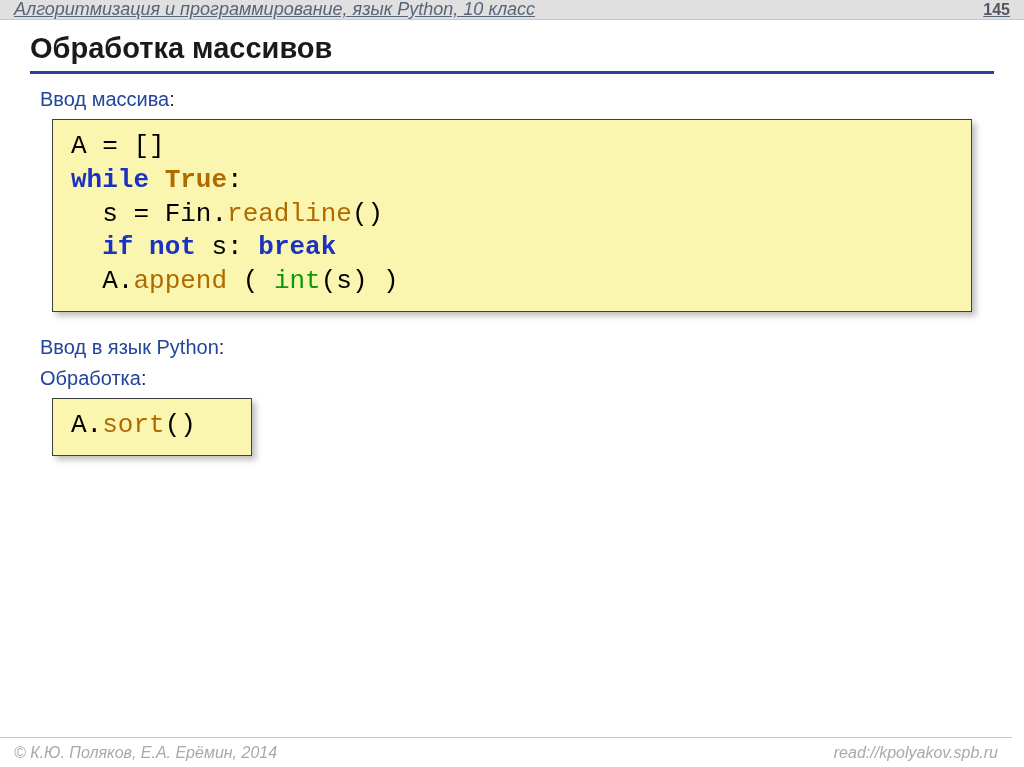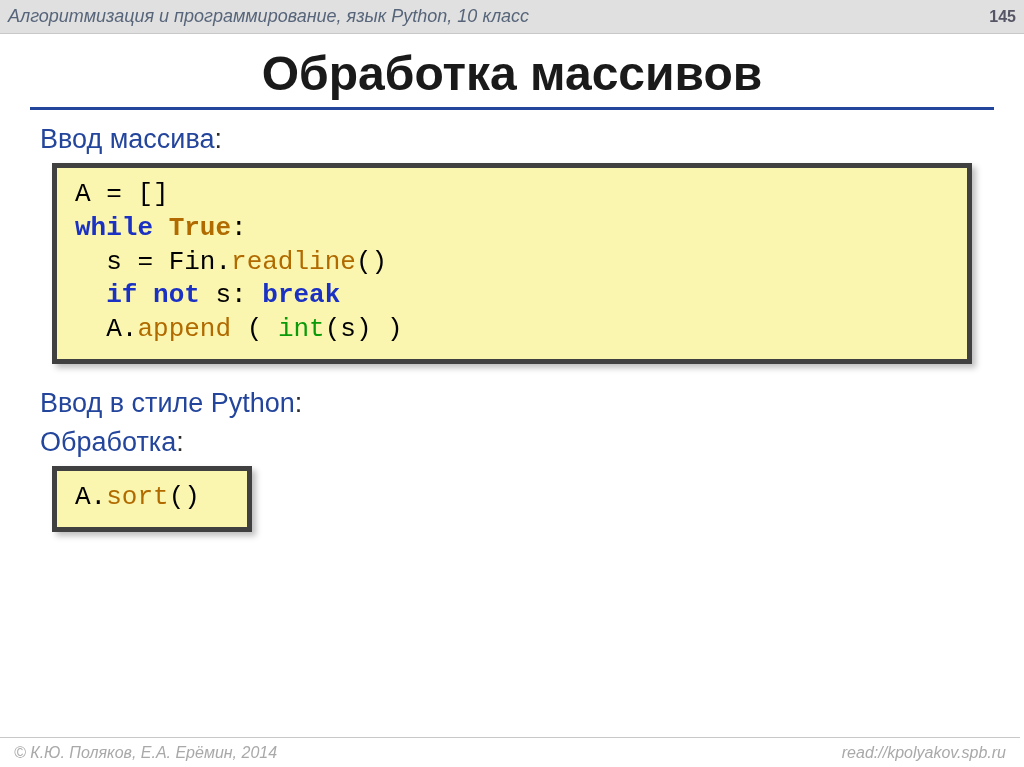--- a/index.html
+++ b/index.html
@@ -2,66 +2,66 @@
 <html><head>
 <meta charset="utf-8">
 <style>
   * { box-sizing: border-box; margin: 0; padding: 0; }
   html, body { width: 1024px; height: 767px; font-family: Arial, Helvetica, sans-serif; background: #fff; }
   .slide {
     width: 1024px; height: 767px; position: relative; background: #fff;
   }
   .top-bar {
     background: #e0e0e0;
-    height: 34px;
+    height: 20px;
     border-bottom: 1px solid #c8c8c8;
     display: flex; align-items: center; justify-content: space-between;
-    padding: 0 8px;
+    padding: 0 14px;
     font-style: italic;
     color: #57657a;
     font-size: 18px;
+    text-decoration: underline;
   }
   .page-num { font-style: normal; font-weight: bold; color: #556; font-size: 16px; }
   .body {
     padding: 8px 30px 0 30px;
   }
   .title {
-    font-size: 48px; font-weight: bold; color: #1a1a1a;
+    font-size: 29px; font-weight: bold; color: #1a1a1a;
     padding: 4px 0 6px 0;
-    text-align: center;
   }
   .title-rule {
     height: 3px; background: #23459c; margin-bottom: 14px;
   }
   .section-label {
-    font-size: 27px; color: #2a2a2a; margin: 6px 0 8px 10px;
+    font-size: 20px; color: #2a2a2a; margin: 6px 0 8px 10px;
   }
   .section-label .kw { color: #23459c; }
   .codebox {
     background: #fbf6af;
-    border: 5px solid #404040;
+    border: 1px solid #404040;
     box-shadow: 4px 4px 6px rgba(0,0,0,0.25);
     font-family: "Courier New", Courier, monospace;
     font-size: 26px;
     line-height: 1.3;
     padding: 10px 2px 12px 18px;
     margin: 0 0 18px 22px;
     white-space: pre;
     display: inline-block;
   }
   .cb1 { width: 920px; }
   .cb2 { width: 920px; }
   .cb3 { width: auto; min-width: 200px; }
   .tok-kw { color: #1a31c4; font-weight: bold; }
   .tok-const { color: #b06a00; font-weight: bold; }
   .tok-fn { color: #b06a00; }
   .tok-builtin { color: #0a9a0a; }
   .plain { color: #000; }
   .bottom-bar {
-    position: absolute; bottom: 0; left: 0; right: 4px;
+    position: absolute; bottom: 0; left: 0; right: 12px;
     height: 30px;
     border-top: 1px solid #c8c8c8;
     display: flex; align-items: center; justify-content: space-between;
     padding: 0 14px;
     font-style: italic;
     color: #a9a9a9;
     font-size: 16px;
   }
 </style>
 </head>
@@ -83,21 +83,21 @@
       <span class="kw">Ввод массива</span><span>:</span>
     </div>
 
     <div class="codebox cb1"><span class="plain">A</span><span class="plain"> = </span><span class="plain">[]</span>
 <span class="tok-kw">while</span><span class="plain"> </span><span class="tok-const">True</span><span class="plain">:</span>
 <span class="plain">  </span><span class="plain">s</span><span class="plain"> = </span><span class="plain">Fin.</span><span class="tok-fn">readline</span><span class="plain">()</span>
 <span class="plain">  </span><span class="tok-kw">if</span><span class="plain"> </span><span class="tok-kw">not</span><span class="plain"> s: </span><span class="tok-kw">break</span>
 <span class="plain">  </span><span class="plain">A.</span><span class="tok-fn">append</span><span class="plain"> ( </span><span class="tok-builtin">int</span><span class="plain">(s) )</span></div>
 
     <div class="section-label">
-      <span class="kw">Ввод в стиле </span><span class="kw">Python</span><span>:</span>
+      <span class="kw">Ввод в язык </span><span class="kw">Python</span><span>:</span>
     </div>
 
 
     <div class="section-label">
       <span class="kw">Обработка</span><span>:</span>
     </div>
 
     <div class="codebox cb3"><span class="plain">A.</span><span class="tok-fn">sort</span><span class="plain">()</span></div>
 
   </div>

